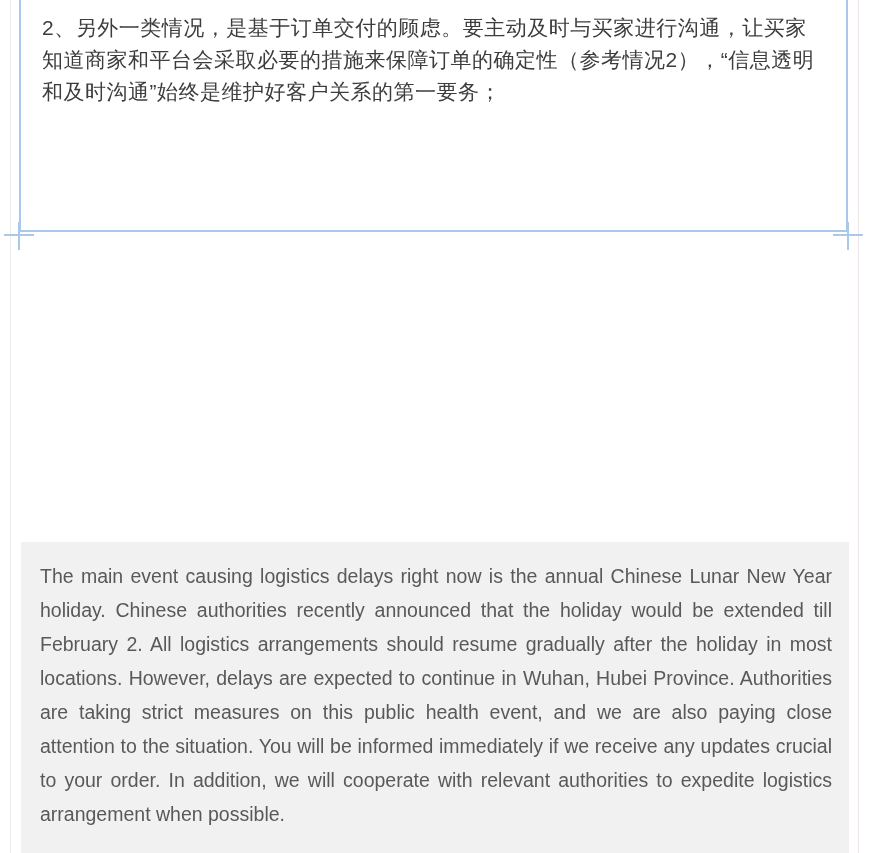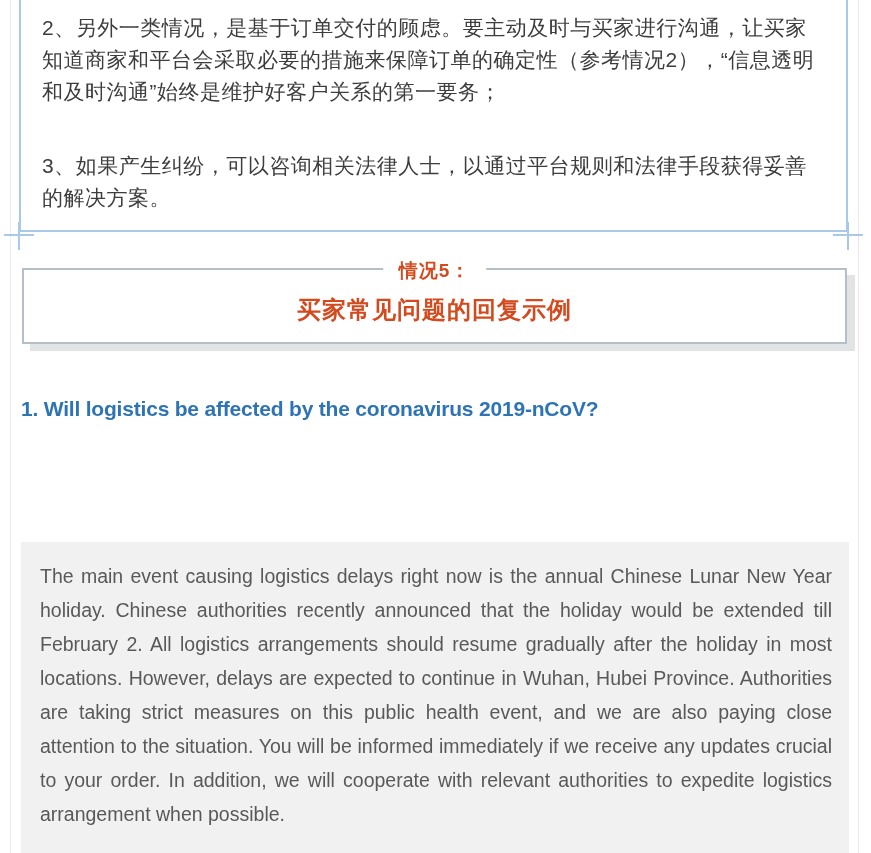--- a/index.html
+++ b/index.html
@@ -100,37 +100,31 @@
 </head>
 <body>
 
 <div class="page">
 
   <div class="gridline left"></div>
   <div class="gridline right"></div>
 
   <div class="note-box">
     <p>2、另外一类情况，是基于订单交付的顾虑。要主动及时与买家进行沟通，让买家知道商家和平台会采取必要的措施来保障订单的确定性（参考情况2），“信息透明和及时沟通”始终是维护好客户关系的第一要务；</p>
-    <p>3、如果产生纠纷，可以咨询相关法律人士，以通过平台规则和法律手段获得妥善的解决方案。</p>
   </div>
 
   <div class="crosshair left">
     <div class="h"></div>
       <div class="v"></div>
   </div>
   <div class="crosshair right">
     <div class="h"></div>
       <div class="v"></div>
   </div>
 
-  <div class="section-box">
-    <span class="section-legend">情况5：</span>
-    <span class="section-title">买家常见问题的回复示例</span>
-  </div>
 
-  <div class="question-heading">1. Will logistics be affected by the coronavirus 2019-nCoV?</div>
 
 
   <div class="answer-box">
     <span>The main event causing logistics delays right now is the annual Chinese Lunar New Year holiday. Chinese authorities recently announced that the holiday would be extended till February 2. All logistics arrangements should resume gradually after the holiday in most locations. However, delays are expected to continue in Wuhan, Hubei Province. Authorities are taking strict measures on this public health event, and we are also paying close attention to the situation. You will be informed immediately if we receive any updates crucial to your order. In addition, we will cooperate with relevant authorities to expedite logistics arrangement when possible.</span>
   </div>
 
 </div>
 
 </body></html>

